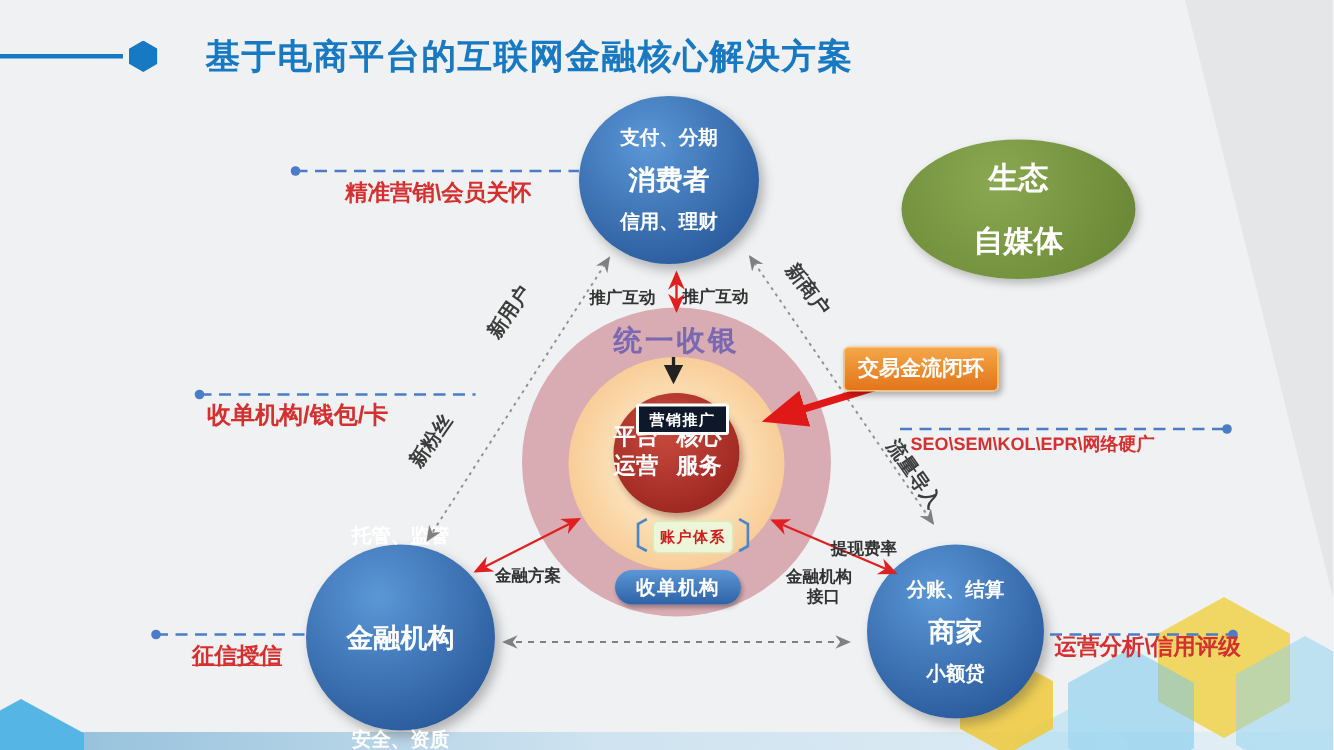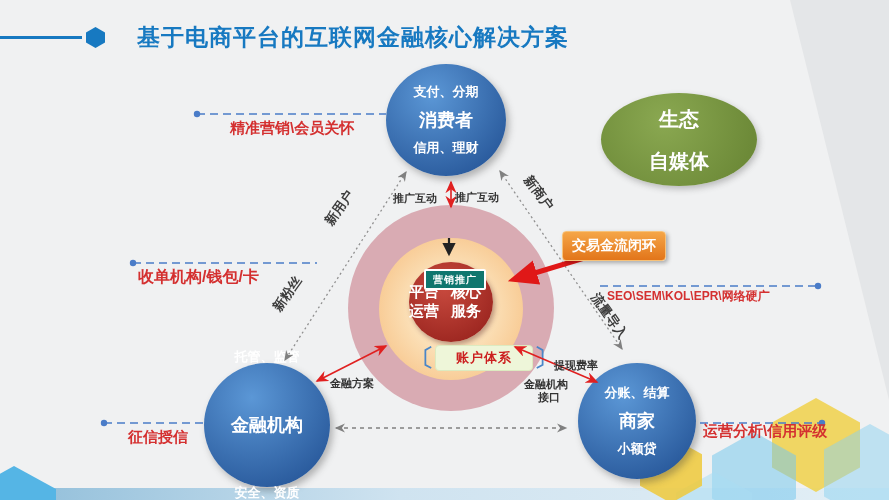--- a/index.html
+++ b/index.html
@@ -38,26 +38,26 @@
       background:#d9abb3;z-index:2;}
   .ring-mid{position:absolute;left:379px;top:238px;width:144px;height:142px;border-radius:50%;
       background:radial-gradient(circle,#fdedcd 20%,#f7c489 85%);z-index:2;}
   .core-circle{position:absolute;left:409px;top:262px;width:84px;height:80px;border-radius:50%;
       background:radial-gradient(circle at 42% 32%,#c84a3e,#9c2620 80%);z-index:3;
       display:flex;flex-direction:row;align-items:center;justify-content:center;
       color:#fff;font-weight:bold;font-size:15px;line-height:1.25;box-shadow:2px 3px 5px rgba(90,30,30,.4);}
   .ring-title{position:absolute;left:351px;top:214px;width:200px;text-align:center;z-index:3;
       color:#7a68b0;font-weight:bold;font-size:19px;letter-spacing:2px;}
   .mkt-badge{position:absolute;left:424px;top:269px;width:58px;height:17px;z-index:5;
-      background:#0f766e;border:2px solid #fff;border-radius:2px;color:#fff;font-weight:bold;
+      background:#0f172a;border:2px solid #fff;border-radius:2px;color:#fff;font-weight:bold;
       font-size:10px;display:flex;align-items:center;justify-content:center;letter-spacing:1px;}
   .account-box{position:absolute;left:410px;top:345px;z-index:4;display:flex;align-items:center;gap:1px;}
   .account-bracket{color:#4a86c8;font-size:24px;font-weight:bold;line-height:26px;}
-  .account-pill{background:#eef6d9;border-radius:4px;padding:3px 20px;color:#cc2020;
-      font-weight:bold;font-size:13px;letter-spacing:1px;border:1px solid #dceac0;}
+  .account-pill{background:#eef6d9;border-radius:4px;padding:3px 4px;color:#cc2020;
+      font-weight:bold;font-size:10px;letter-spacing:1px;border:1px solid #dceac0;}
   .acquirer-pill{position:absolute;left:410px;top:380px;width:84px;height:23px;z-index:4;border-radius:12px;
       background:linear-gradient(180deg,#5b97d6,#2e62a6);color:#fff;font-weight:bold;font-size:13px;
       display:flex;align-items:center;justify-content:center;letter-spacing:1px;box-shadow:1px 2px 3px rgba(0,0,0,.3);}
 
   
   .callout{position:absolute;left:562px;top:231px;width:102px;height:28px;z-index:7;
       background:linear-gradient(180deg,#f5a648,#e2751a);border:1px solid #f7c27a;border-radius:4px;
       color:#fff;font-weight:bold;font-size:14px;display:flex;align-items:center;justify-content:center;
       box-shadow:2px 2px 4px rgba(0,0,0,.3);}
 
@@ -81,30 +81,32 @@
   <div class="hex" style="left:676px;top:472px;width:76px;height:80px;background:rgba(170,220,242,.55);z-index:1;"></div>
   <div class="hex" style="left:-28px;top:466px;width:84px;height:88px;background:#55b5e5;z-index:1;"></div>
   <div class="bottom-bar"></div>
 
   <div class="title-line"></div>
   <div class="title-hex"></div>
   <div class="page-title">基于电商平台的互联网金融核心解决方案</div>
 
   <div class="ring-outer"></div>
   <div class="ring-mid"></div>
+  <div class="ring-title">统一收银</div>
   <div class="core-circle">
     <span>平台运营</span>
     <span>核心服务</span>
   </div>
   <div class="mkt-badge">营销推广</div>
   <div class="account-box">
     <span class="account-bracket">〔</span>
     <span class="account-pill">账户体系</span>
     <span class="account-bracket">〕</span>
   </div>
+  <div class="acquirer-pill">收单机构</div>
 
   <div class="circle-node" style="left:386px;top:64px;width:120px;height:112px;">
     <span class="cn-small">支付、分期</span>
     <span class="cn-big">消费者</span>
     <span class="cn-small">信用、理财</span>
   </div>
   <div class="circle-node" style="left:204px;top:363px;width:126px;height:124px;gap:40px;">
     <span class="cn-small">托管、监管</span>
     <span class="cn-big">金融机构</span>
     <span class="cn-small">安全、资质</span>
@@ -156,21 +158,21 @@
     <line x1="386" y1="346" x2="317" y2="381" stroke="#e02020" stroke-width="1.6" marker-start="url(#ar)" marker-end="url(#ar)"></line>
     <line x1="515" y1="347" x2="597" y2="382" stroke="#e02020" stroke-width="1.6" marker-start="url(#ar)" marker-end="url(#ar)"></line>
 
     <line x1="449" y1="238" x2="449" y2="254" stroke="#222" stroke-width="2.2" marker-end="url(#ab)"></line>
 
     <line x1="604" y1="252" x2="515" y2="279" stroke="#e01818" stroke-width="5" marker-end="url(#aRbig)"></line>
   </svg>
 
   <div class="rlabel" style="left:230px;top:95px;">精准营销\会员关怀</div>
   <div class="rlabel" style="left:138px;top:243px;font-size:16px;">收单机构/钱包/卡</div>
-  <div class="rlabel" style="left:128px;top:404px;">征信授信</div>
+  <div class="rlabel" style="left:128px;top:404px;text-decoration:underline;">征信授信</div>
   <div class="rlabel" style="left:607px;top:264px;font-size:12px;">SEO\SEM\KOL\EPR\网络硬广</div>
   <div class="rlabel" style="left:703px;top:398px;">运营分析\信用评级</div>
 
   <div class="elabel" style="left:320px;top:199px;transform:rotate(-55deg);">新用户</div>
   <div class="elabel" style="left:268px;top:285px;transform:rotate(-55deg);">新粉丝</div>
   <div class="elabel" style="left:519px;top:184px;transform:rotate(53deg);">新商户</div>
   <div class="elabel" style="left:583px;top:307px;transform:rotate(55deg);">流量导入</div>
 
   <div class="slabel" style="left:393px;top:191px;">推广互动</div>
   <div class="slabel" style="left:455px;top:190px;">推广互动</div>

